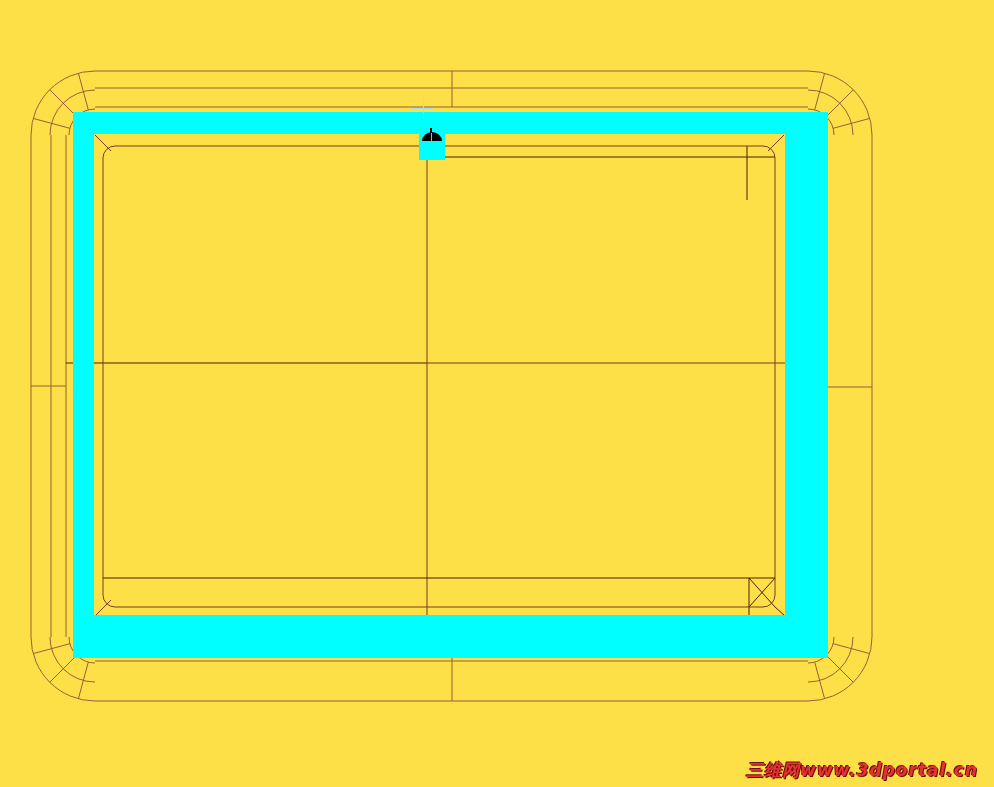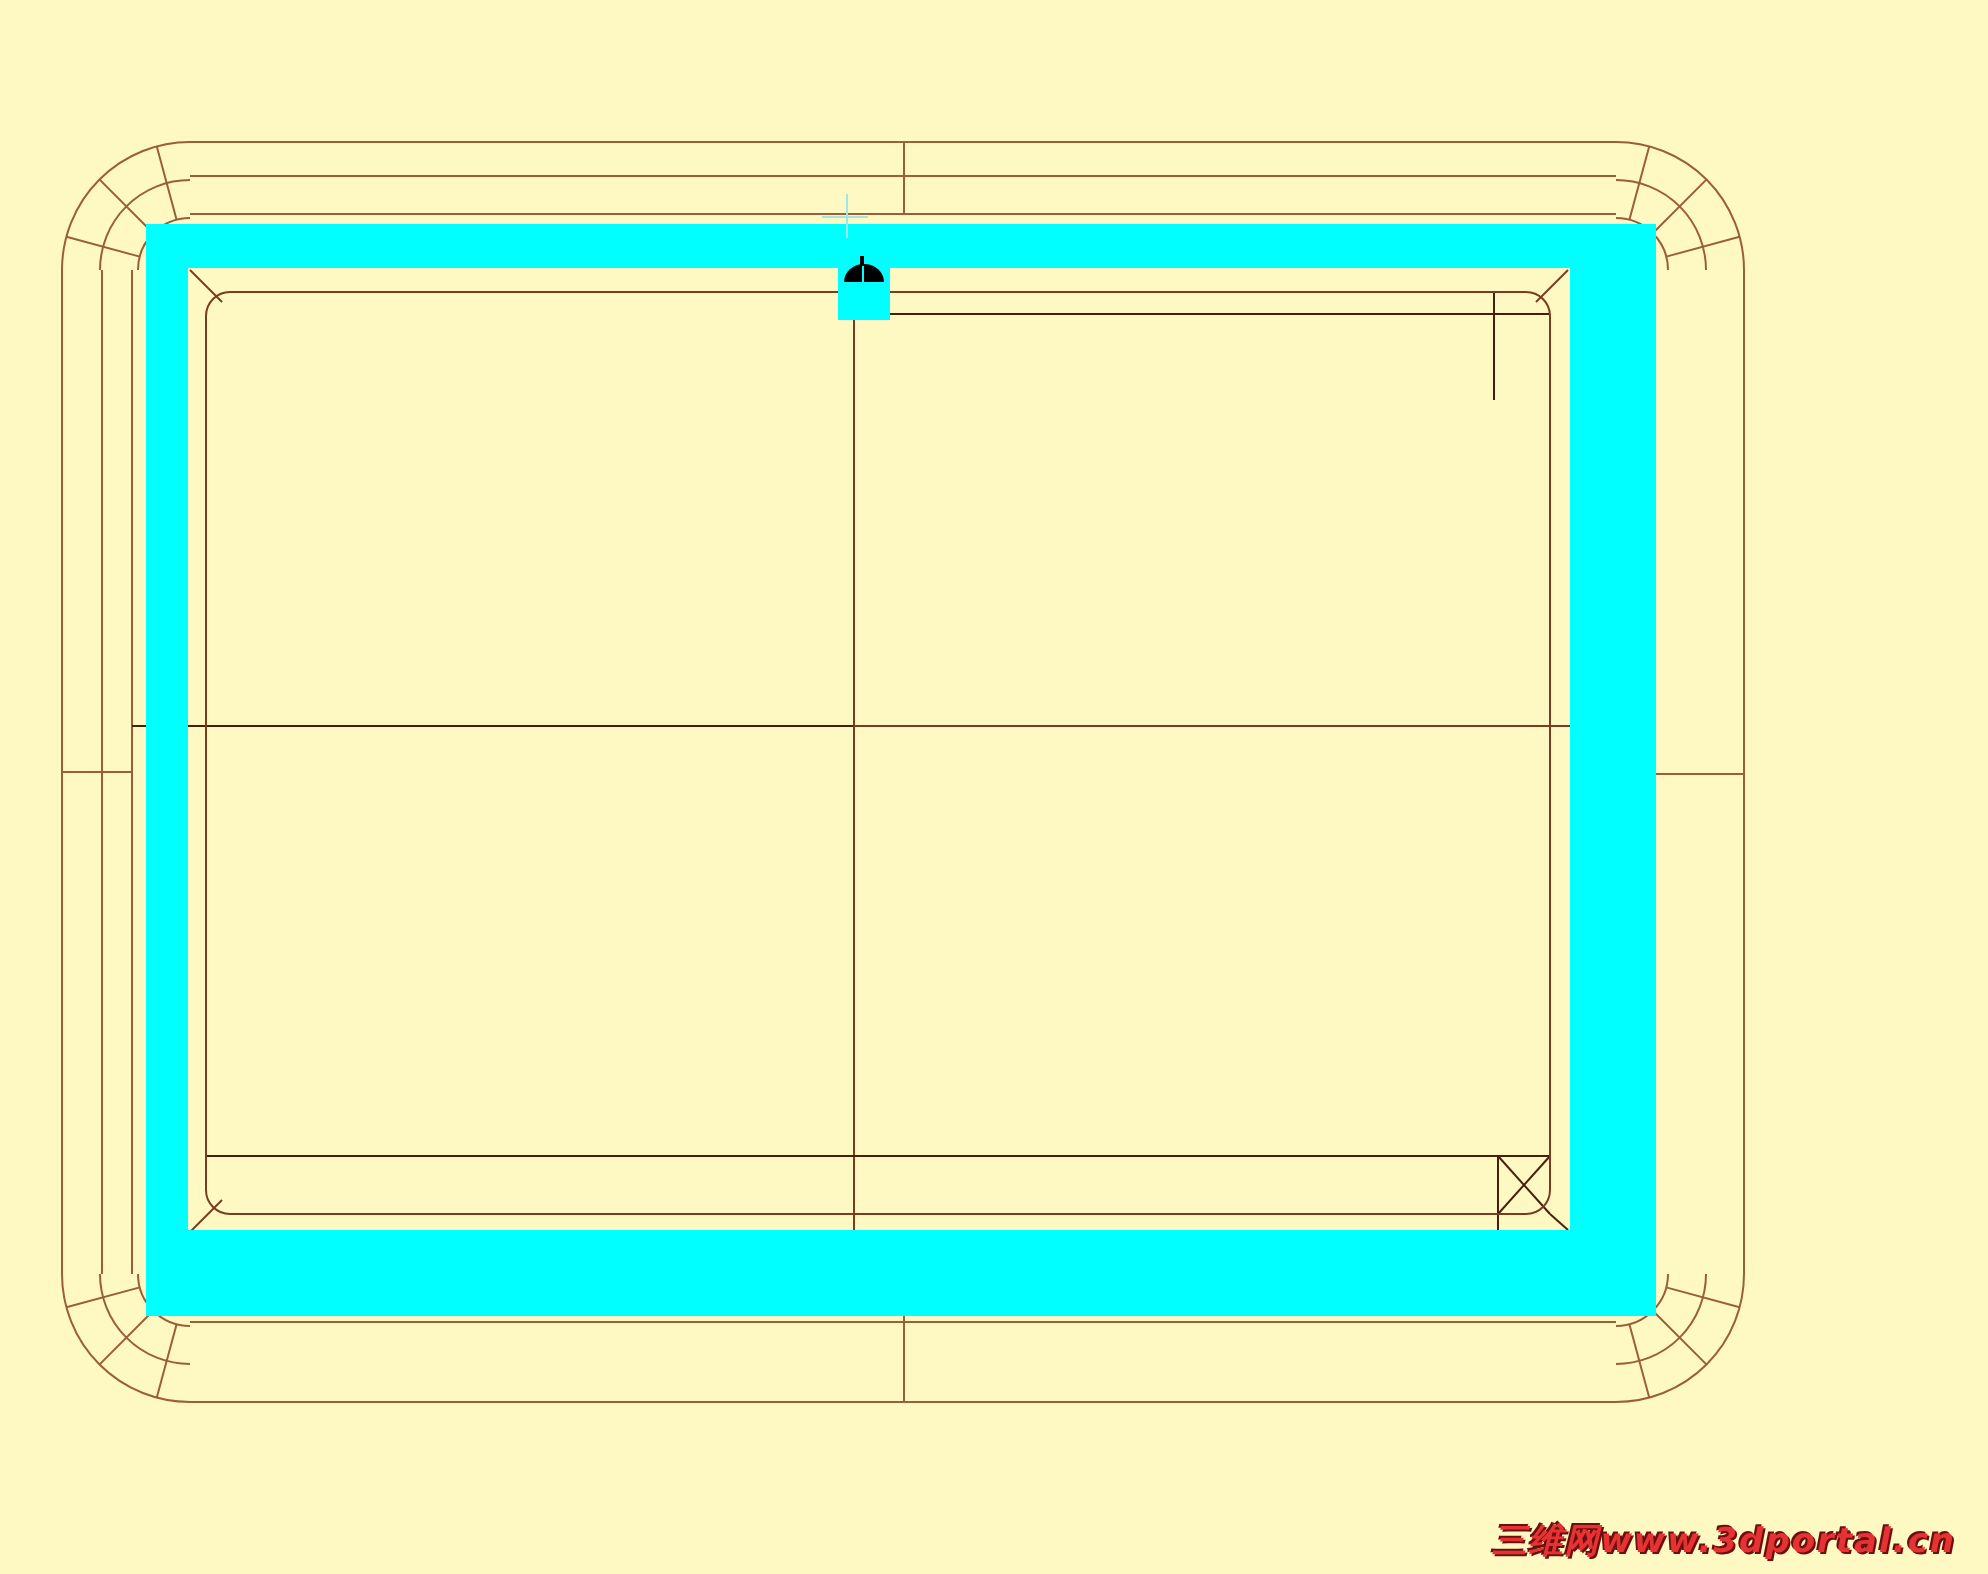--- a/index.html
+++ b/index.html
@@ -10,21 +10,21 @@
     position:absolute;right:16px;bottom:5px;
     font-family:"DejaVu Sans",sans-serif;
     font-style:italic;font-weight:bold;font-size:17px;letter-spacing:1px;
     white-space:nowrap;
   }
   #camera-hole{border-radius:50% 50% 0 0 / 100% 100% 0 0;}
 </style>
 </head>
 <body>
 
-<div id="viewport" style="background: #fef9c3;">
+<div id="viewport" style="background: #fde047;">
 
   <svg id="wire" xmlns="http://www.w3.org/2000/svg" width="994" height="787" viewBox="0 0 994 787">
       <line x1="95" y1="71" x2="808" y2="71" stroke="#9a5f37" stroke-width="1"></line>
       <line x1="95" y1="88" x2="808" y2="88" stroke="#9a5f37" stroke-width="1"></line>
       <line x1="95" y1="107" x2="808" y2="107" stroke="#9a5f37" stroke-width="1"></line>
       <line x1="31" y1="135" x2="31" y2="637" stroke="#9a5f37" stroke-width="1"></line>
       <line x1="51" y1="135" x2="51" y2="637" stroke="#9a5f37" stroke-width="1"></line>
       <line x1="66" y1="135" x2="66" y2="637" stroke="#9a5f37" stroke-width="1"></line>
       <line x1="872" y1="135" x2="872" y2="637" stroke="#9a5f37" stroke-width="1"></line>
       <line x1="95" y1="661" x2="808" y2="661" stroke="#9a5f37" stroke-width="1"></line>

